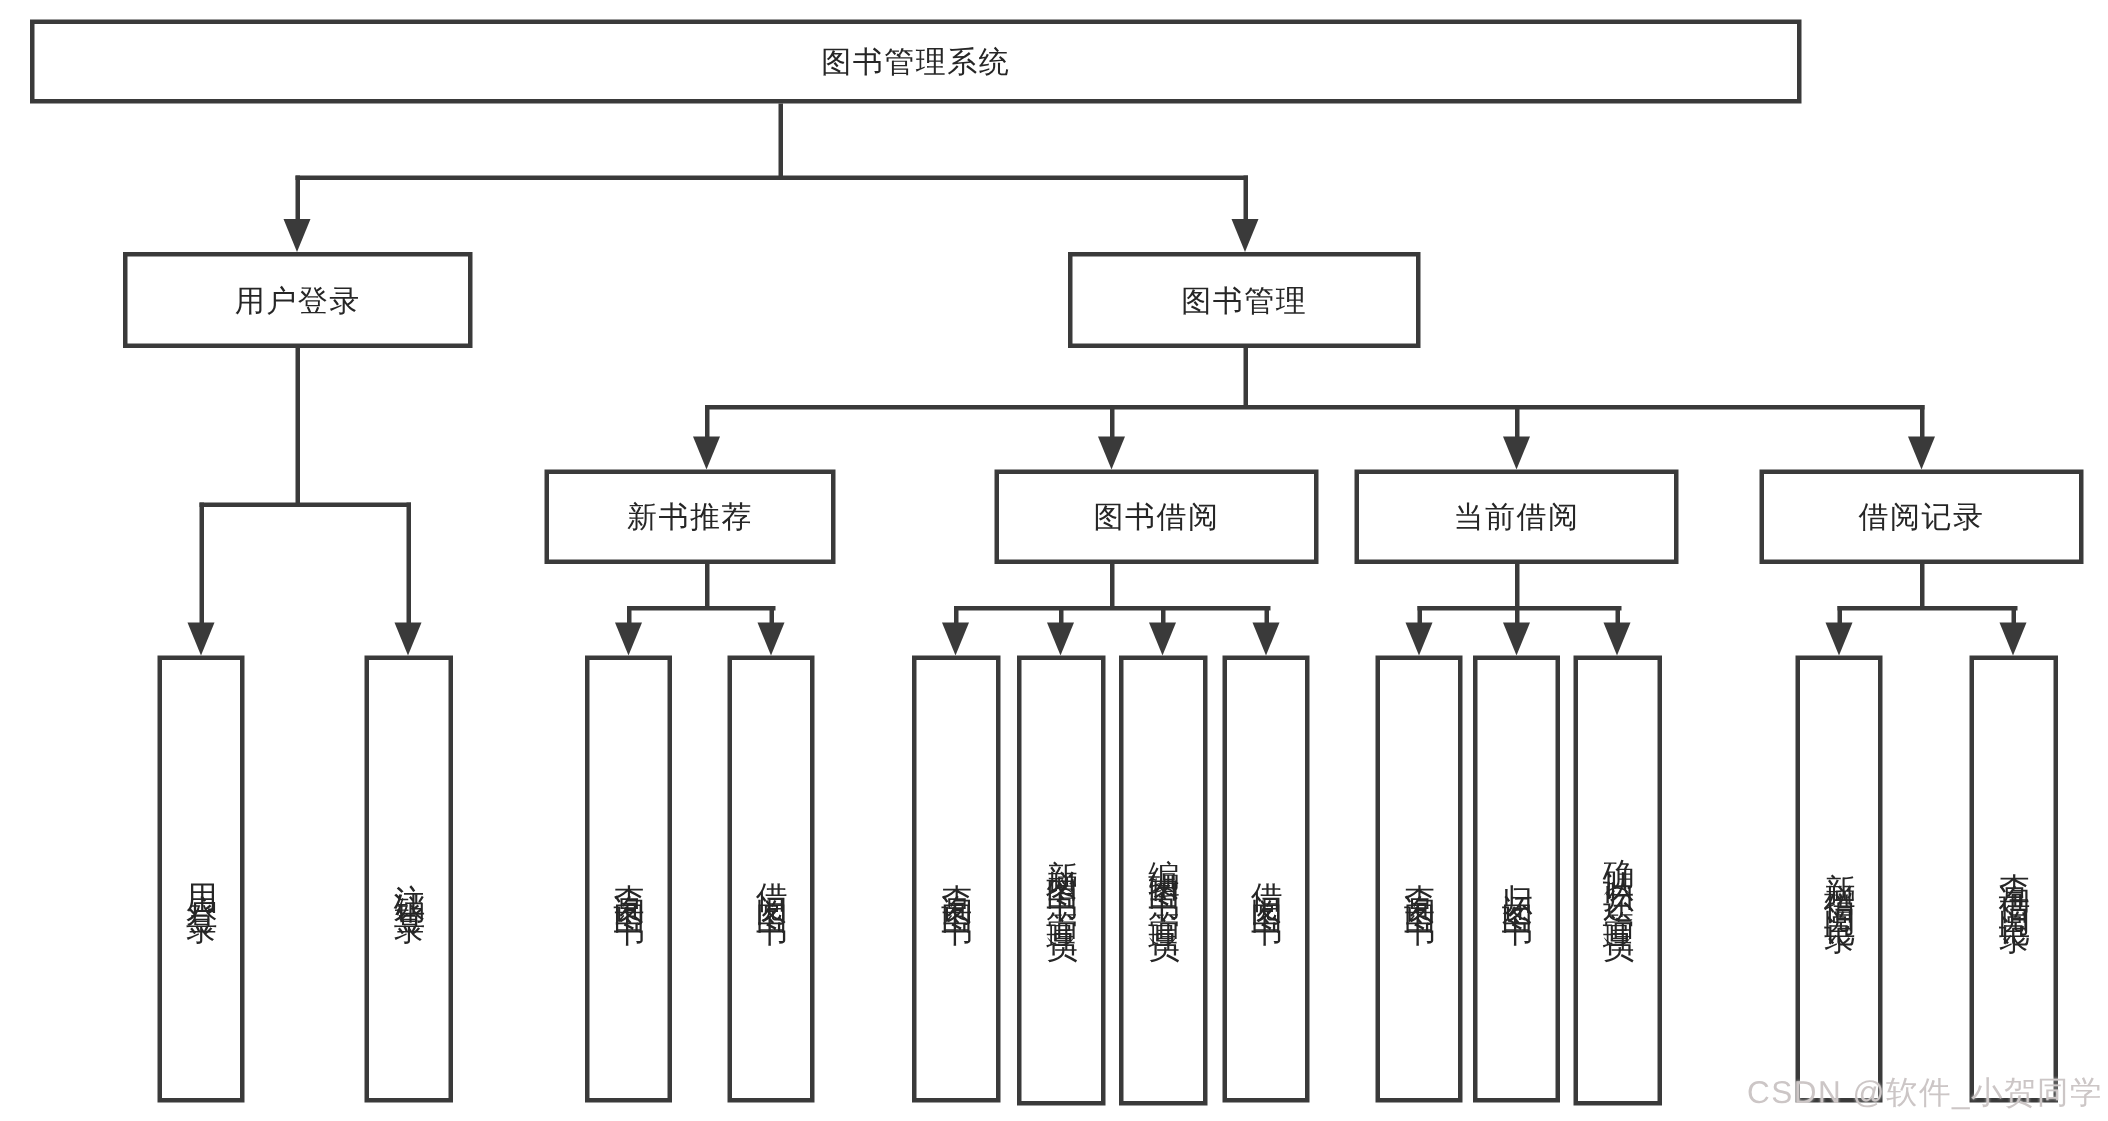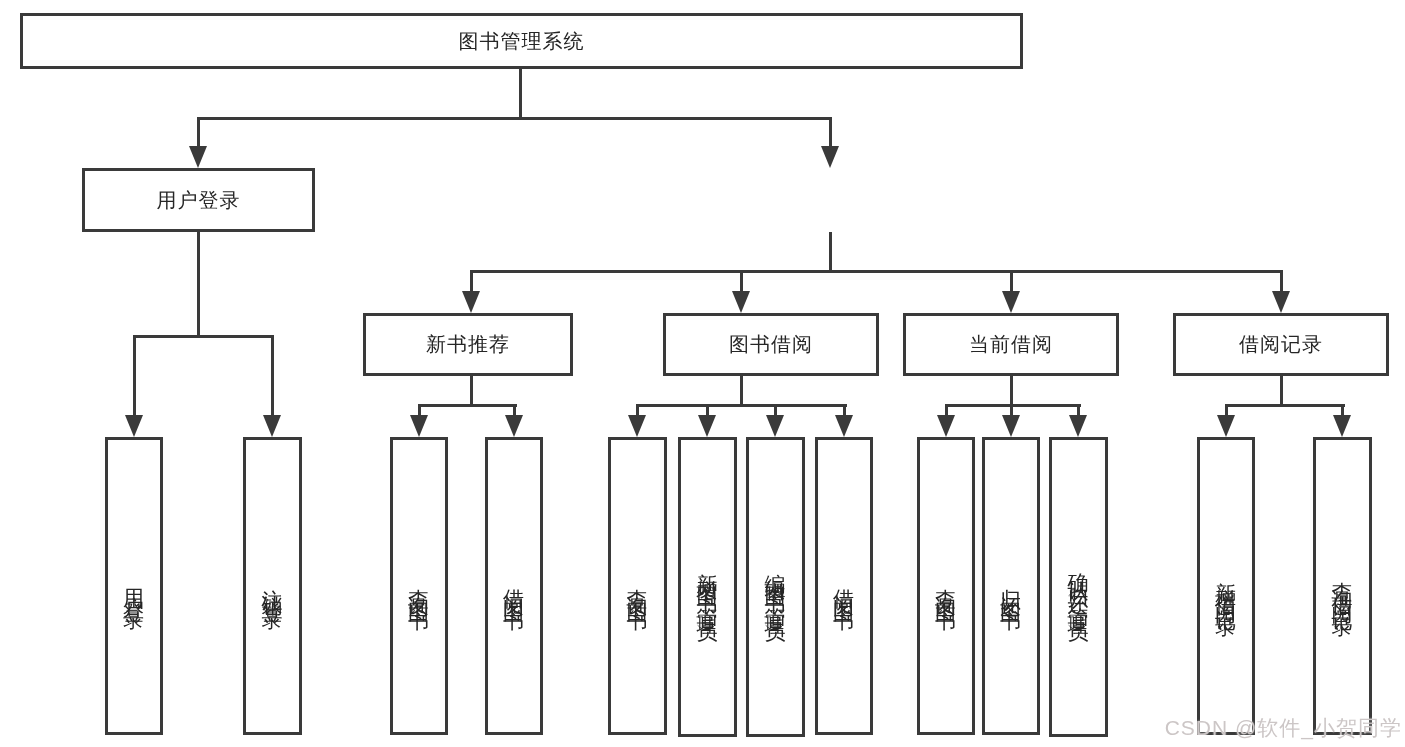--- a/index.html
+++ b/index.html
@@ -58,29 +58,32 @@
     white-space:nowrap;
     z-index:5;
     text-align:right;
   }
 </style>
 </head>
 <body>
 
 <div id="canvas">
 
-  <div class="node" style="left:20px;top:13px;width:1003px;height:56px">
+  <div class="node" style="left:20px;top:13px;width:1181px;height:56px">
     <span>图书管理系统</span>
   </div>
 
   <div class="node" style="left:82px;top:168px;width:233px;height:64px">
     <span>用户登录</span>
   </div>
+  <div class="node" style="left:712px;top:168px;width:235px;height:64px">
+    <span>图书管理</span>
+  </div>
 
-  <div class="node" style="left:363px;top:313px;width:210px;height:63px">
+  <div class="node" style="left:363px;top:313px;width:194px;height:63px">
     <span>新书推荐</span>
   </div>
   <div class="node" style="left:663px;top:313px;width:216px;height:63px">
     <span>图书借阅</span>
   </div>
   <div class="node" style="left:1173px;top:313px;width:216px;height:63px">
     <span>借阅记录</span>
   </div>
   <div class="node" style="left:903px;top:313px;width:216px;height:63px">
     <span>当前借阅</span>

